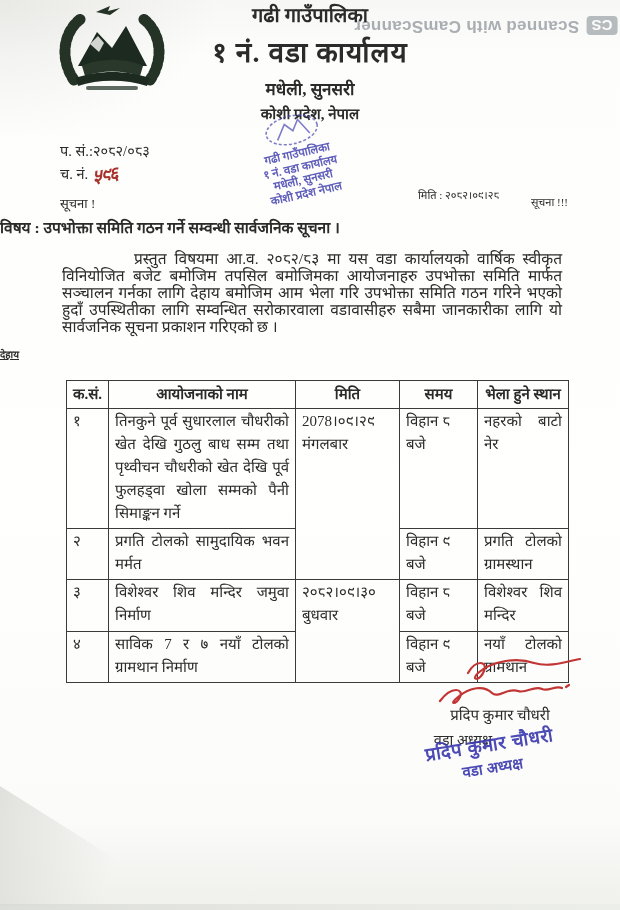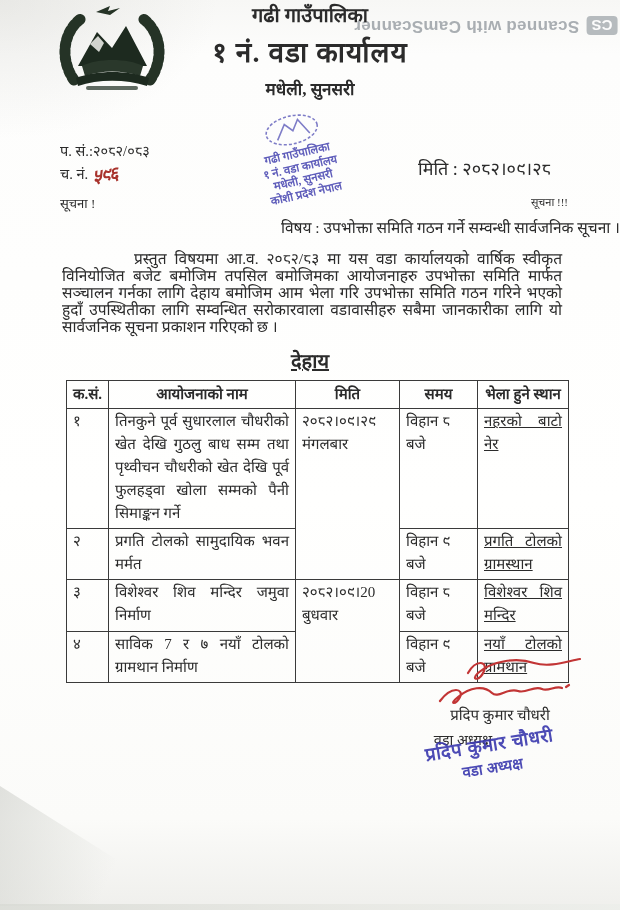--- a/index.html
+++ b/index.html
@@ -32,51 +32,51 @@
   
   .hdr{position:absolute;left:0;top:4px;width:620px;text-align:center;line-height:1.15;}
   .hdr .muni{font-size:20px;font-weight:bold;}
   .hdr .office{font-size:28px;font-weight:bold;margin-top:10px;letter-spacing:1px;}
   .hdr .addr{font-size:17px;font-weight:bold;margin-top:11px;}
   .hdr .prov{font-size:15px;font-weight:bold;margin-top:6px;}
 
   .ref{position:absolute;left:60px;top:140px;font-size:14.5px;line-height:22px;}
   .ch-no{color:#a8322c;font-size:18px;font-weight:bold;font-style:italic;
     display:inline-block;transform:rotate(-8deg) translateY(2px);letter-spacing:-1px;}
-  .date-line{position:absolute;left:418px;top:156px;font-size:18px;}
+  .date-line{position:absolute;left:418px;top:187px;font-size:11px;}
 
   .notice-left{position:absolute;left:60px;top:194px;font-size:13px;}
   .notice-mid{position:absolute;left:0;top:197px;width:620px;text-align:center;font-size:15px;}
   .notice-right{position:absolute;right:52px;top:194px;font-size:11px;}
 
   
   .stamp{position:absolute;left:232px;top:112px;width:136px;height:108px;
     transform:rotate(-13deg);color:#4a48b2;text-align:center;opacity:.88;
     font-family:"Liberation Serif","DejaVu Serif",serif;}
   .stamp .sline{font-size:11.5px;font-weight:bold;line-height:13.5px;white-space:nowrap;}
   .stamp svg{display:block;margin:0 auto 1px;}
 
-  .subject{position:absolute;left:0;top:216px;width:620px;text-align:right;
-    font-size:15.5px;font-weight:400;}
+  .subject{position:absolute;left:0;top:216px;width:620px;text-align:left;
+    font-size:15.5px;font-weight:700;}
 
   .body-par{position:absolute;left:62px;top:250px;width:500px;font-size:15.5px;
     line-height:17px;text-align:justify;text-indent:72px;font-weight:500;}
 
-  .dehaya{position:absolute;left:0;top:347px;width:620px;text-align:center;
-    font-size:20px;font-weight:600;text-decoration:underline;}
+  .dehaya{position:absolute;left:0;top:347px;width:620px;
+    font-size:10px;font-weight:600;text-decoration:underline;}
 
   
   table.main{position:absolute;left:66px;top:380px;border-collapse:collapse;
     width:502px;table-layout:fixed;font-size:15px;}
   table.main th, table.main td{border:1.6px solid #3a3a3a;vertical-align:top;
     padding:1px 6px 3px;line-height:23px;}
   table.main th{font-weight:600;text-align:center;padding:2px 2px;}
   td.sn{text-align:left;padding-left:10px;}
   td.proj{text-align:justify;}
-  td.venue{text-align:justify;text-decoration:underline;}
+  td.venue{text-align:justify;}
   col.c-sn{width:42px;} col.c-proj{width:187px;} col.c-date{width:104px;}
   col.c-time{width:78px;} col.c-venue{width:91px;}
   tr.r1 td{height:110px;} tr.r2 td{height:45px;} tr.r3 td{height:52px;} tr.r4 td{height:46px;}
 
   
   .sig-scribble{position:absolute;left:430px;top:655px;}
   .sig-name{position:absolute;left:420px;top:704px;width:160px;text-align:center;font-size:15px;}
   .sig-title{position:absolute;left:408px;top:729px;width:110px;text-align:center;font-size:14.5px;}
   .sig-stamp{position:absolute;left:398px;top:731px;width:185px;text-align:center;
     transform:rotate(-9deg);color:#3a38ae;opacity:.9;
@@ -109,20 +109,21 @@
       <path d="M30,64 C45,56 76,56 91,64 L88,74 C70,68 50,68 33,74 Z" fill="#2a382b"></path>
       <path d="M24,76 C45,68 76,68 97,76 L95,84 C74,77 46,77 26,84 Z" fill="#1d2a1f"></path>
       <rect x="34" y="84" width="52" height="4" rx="2" fill="#37453a" opacity=".8"></rect>
     </svg>
   </div>
 
   <div class="hdr">
     <div class="muni">गढी गाउँपालिका</div>
     <div class="office">१ नं. वडा कार्यालय</div>
     <div class="addr">मधेली, सुनसरी</div>
+    <div class="prov">कोशी प्रदेश, नेपाल</div>
   </div>
 
   <div class="ref">
     <div>प. सं.:२०८२/०८३</div>
     <div>
       <span>च. नं.</span>
       <span class="ch-no">५९६</span>
     </div>
   </div>
 
@@ -162,34 +163,34 @@
         <tr>
       <th>क.सं.</th>
       <th>आयोजनाको नाम</th>
       <th>मिति</th>
       <th>समय</th>
       <th>भेला हुने स्थान</th>
     </tr>
     <tr class="r1">
       <td class="sn">१</td>
       <td class="proj">तिनकुने पूर्व सुधारलाल चौधरीको खेत देखि गुठलु बाध सम्म तथा पृथ्वीचन चौधरीको खेत देखि पूर्व फुलहड्वा खोला सम्मको पैनी सिमाङ्कन गर्ने</td>
-      <td rowspan="2">२०८२।०९।२९ मंगलबार</td>
+      <td rowspan="2">2078।०९।२९ मंगलबार</td>
       <td class="time">विहान ८ बजे</td>
       <td class="venue">नहरको बाटो नेर</td>
     </tr>
     <tr class="r2">
       <td class="sn">२</td>
       <td class="proj">प्रगति टोलको सामुदायिक भवन मर्मत</td>
       <td class="time">विहान ९ बजे</td>
       <td class="venue">प्रगति टोलको ग्रामस्थान</td>
     </tr>
     <tr class="r3">
       <td class="sn">३</td>
       <td class="proj">विशेश्वर शिव मन्दिर जमुवा निर्माण</td>
-      <td rowspan="2">२०८२।०९।20 बुधवार</td>
+      <td rowspan="2">२०८२।०९।३० बुधवार</td>
       <td class="time">विहान ८ बजे</td>
       <td class="venue">विशेश्वर शिव मन्दिर</td>
     </tr>
     <tr class="r4">
       <td class="sn">४</td>
       <td class="proj">साविक 7 र ७ नयाँ टोलको ग्रामथान निर्माण</td>
       <td class="time">विहान ९ बजे</td>
       <td class="venue">नयाँ टोलको ग्रामथान</td>
     </tr>
   </tbody>

